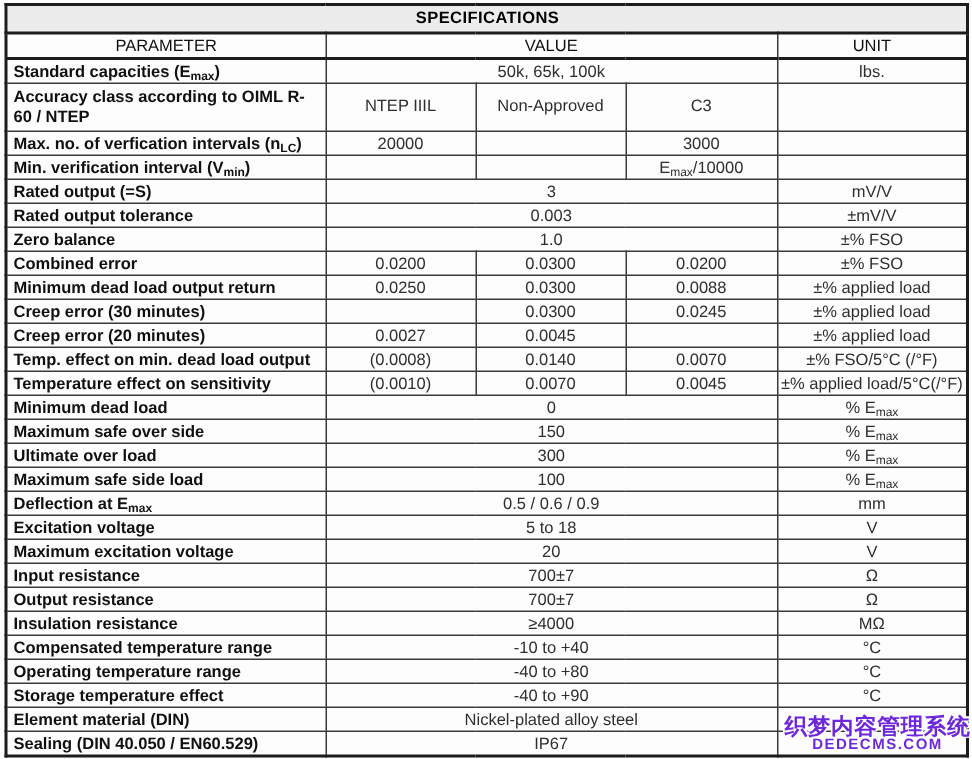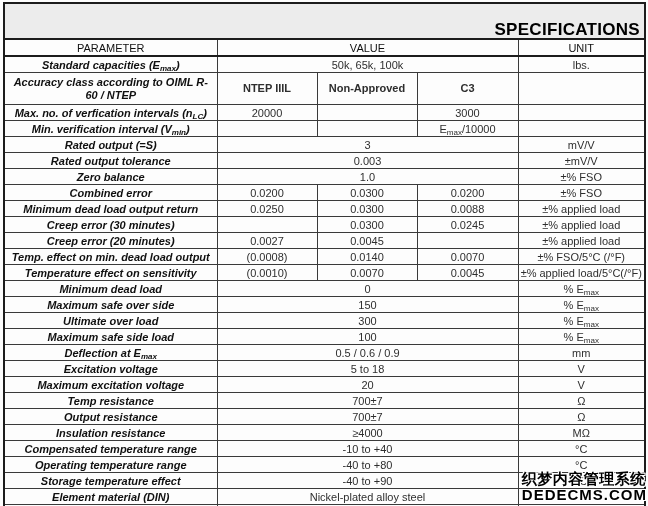--- a/index.html
+++ b/index.html
@@ -26,65 +26,64 @@
     border: 1px solid #3a3a3a;
     font-size: 11px;
     color: #2e2e2e;
     text-align: center;
     height: 15px;
     line-height: 12px;
     padding: 0 2px;
     overflow: hidden;
   }
   .spec-table td.param {
-    text-align: center;
+    text-align: left;
     font-weight: bold;
     color: #101010;
     padding: 0 4px;
-    font-style: italic;
   }
   .title-row td {
     border: 2px solid #1c1c1c;
     background: #ececec;
-    text-align: right;
+    text-align: center;
     font-weight: bold;
-    font-size: 17px;
+    font-size: 11px;
     line-height: 15px;
     color: #000;
     height: 15px;
-    padding: 18px 4px 1px 5px;
+    padding: 1px 4px 1px 5px;
     letter-spacing: 0.3px;
   }
   .header-row td {
     font-weight: normal;
     color: #101010;
     border-bottom: 2px solid #1c1c1c;
     height: 15px;
   }
-  tr.tall td { height: 31px; line-height: 13px; font-weight: bold; }
+  tr.tall td { height: 31px; line-height: 13px; }
   .spec-table sub {
     font-size: 8px;
     line-height: 0;
     vertical-align: -2px;
   }
   .watermark {
     position: absolute;
     right: 1px;
     bottom: 4px;
-    text-align: left;
+    text-align: center;
     font-weight: bold;
-    color: #000000;
+    color: #6d28d9;
     line-height: 1.02;
     text-shadow: -1px -1px 0 #fff, 1px -1px 0 #fff, -1px 1px 0 #fff,
                   1px 1px 0 #fff, 0 -1px 0 #fff, 0 1px 0 #fff,
                  -1px 0 0 #fff, 1px 0 0 #fff;
     pointer-events: none;
   }
   .watermark-cn { font-size: 15px; letter-spacing: 0.5px; }
-  .watermark-en { font-size: 15px; letter-spacing: 1px; }
+  .watermark-en { font-size: 10px; letter-spacing: 1px; }
 </style>
 </head>
 <body>
 
 <table class="spec-table">
   <colgroup>
     <col style="width:213px">
     <col style="width:100px">
     <col style="width:100px">
     <col style="width:101px">
@@ -213,21 +212,21 @@
         <td class="param">Excitation voltage</td>
         <td colspan="3">5 to 18</td>
         <td>V</td>
       </tr>
       <tr>
         <td class="param">Maximum excitation voltage</td>
         <td colspan="3">20</td>
         <td>V</td>
       </tr>
       <tr>
-        <td class="param">Temp resistance</td>
+        <td class="param">Input resistance</td>
         <td colspan="3">700±7</td>
         <td>Ω</td>
       </tr>
       <tr>
         <td class="param">Output resistance</td>
         <td colspan="3">700±7</td>
         <td>Ω</td>
       </tr>
       <tr>
         <td class="param">Insulation resistance</td>

